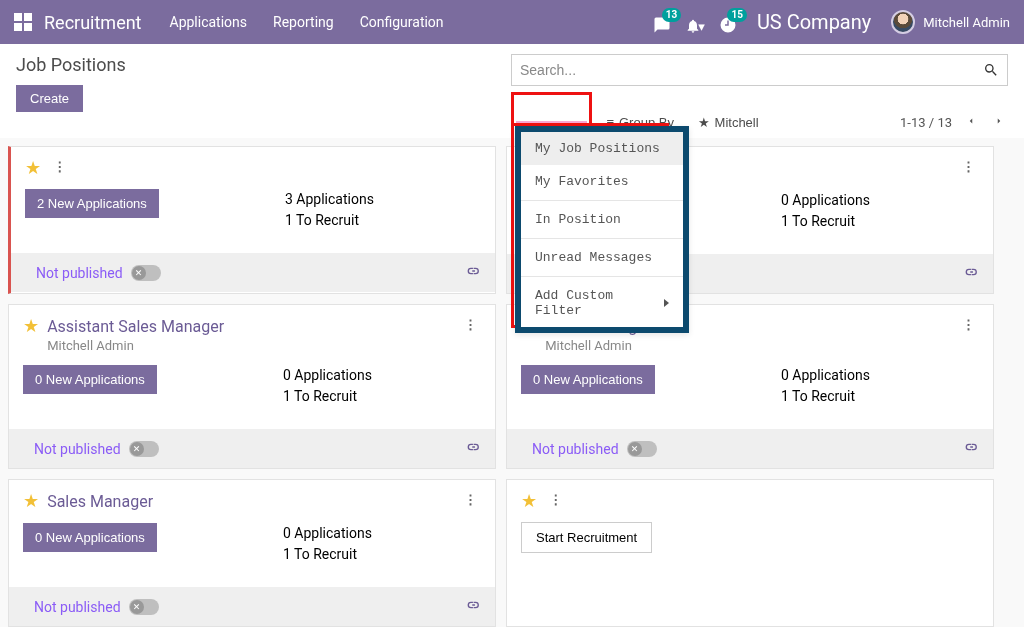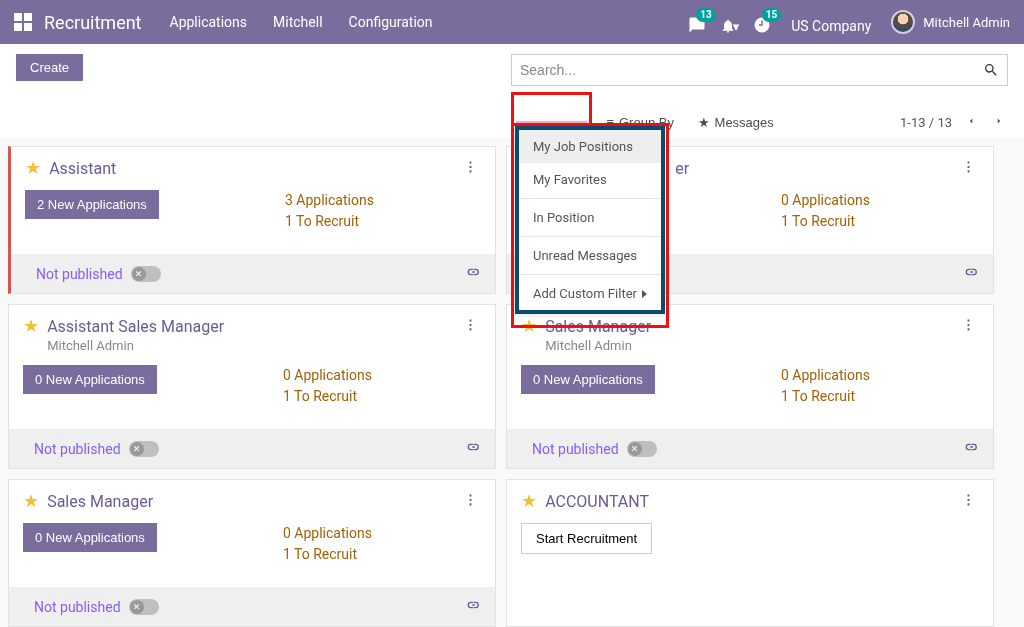--- a/index.html
+++ b/index.html
@@ -11,21 +11,21 @@
   .apps-icon { width: 18px; height: 18px; display: grid; grid-template-columns: repeat(2,1fr); grid-template-rows: repeat(2,1fr); gap: 2px; margin-right: 12px; cursor: pointer; }
   .apps-icon span { background: #fff; }
   .brand { font-size: 18px; margin-right: 28px; }
   .nav-links { display: flex; gap: 26px; font-size: 14px; }
   .nav-link { cursor: pointer; }
   .spacer { flex: 1; }
   .sys-icons { display: flex; align-items: flex-end; gap: 14px; }
   .sys-item { position: relative; display: flex; align-items: center; cursor: pointer; }
   .sys-item svg { fill: #fff; }
   .badge { position: absolute; top: -8px; right: -10px; background: #00a09d; color: #fff; border-radius: 8px; font-size: 10px; font-weight: bold; padding: 1px 4px; min-width: 14px; text-align: center; line-height: 12px; }
-  .company-name { margin-left: 6px; font-size: 14px; }
+  .company-name { margin-left: 6px; font-size: 20px; }
   .user-block { display: flex; align-items: center; gap: 8px; cursor: pointer; margin-left: 6px; }
   .avatar { width: 24px; height: 24px; border-radius: 50%; background: radial-gradient(circle at 50% 35%, #f2d2b8 32%, #5a4a3a 34%, #5a4a3a 55%, #374a63 58%); border: 2px solid #d5cde3; }
 
   
   .controlbar { display: flex; align-items: flex-start; padding: 10px 16px 0 16px; }
   .left-col { flex: 0 0 495px; }
   .right-col { flex: 1; }
   .page-title { font-size: 18px; color: #4c4c4c; margin-bottom: 10px; }
   .btn-create { background: #7b6c9e; color: #fff; border: none; padding: 6px 14px; font-size: 13px; cursor: pointer; }
 
@@ -37,21 +37,21 @@
   .toolbar-row { display: flex; align-items: center; gap: 4px; }
   .tool-btn { display: inline-flex; align-items: center; gap: 5px; background: #fff; border: none; padding: 6px 10px; font-size: 13px; color: #4c4c4c; cursor: pointer; }
   .tool-btn.active { background: #f9a8d4; margin-top: 24px; }
   .filters-highlight { border: 3px solid #e11; padding: 2px; display: inline-flex; }
   .toolbar-spacer { flex: 1; }
   .pager { display: flex; align-items: center; gap: 10px; color: #555; font-size: 13px; }
   .pager .arrow { cursor: pointer; padding: 4px; }
   .pager svg { fill: #555; }
 
   
-  .dropdown-wrap { position: absolute; left: 515px; top: 126px; width: 150px; background: #fff; border: 4px solid #0c4a6e; box-shadow: 0 2px 6px rgba(0,0,0,0.1); z-index: 50; }
+  .dropdown-wrap { position: absolute; left: 515px; top: 126px; width: 174px; background: #fff; border: 6px solid #0c4a6e; box-shadow: 0 2px 6px rgba(0,0,0,0.1); z-index: 50; font-family: Liberation Mono, monospace; }
   .dropdown-highlight { position: absolute; left: 511px; top: 123px; width: 158px; height: 205px; border: 3px solid #e11; z-index: 49; pointer-events: none; }
   .dd-item { padding: 9px 14px; font-size: 13px; color: #555; cursor: pointer; display: flex; align-items: center; justify-content: space-between; }
   .dd-item.hover { background: #eee; }
   .dd-sep { height: 1px; background: #e5e5e5; margin: 2px 0; }
   .dd-item .caret { width: 0; height: 0; border-top: 4px solid transparent; border-bottom: 4px solid transparent; border-left: 5px solid #555; }
 
   
   .board { position: absolute; left: 0; top: 138px; right: 0; bottom: 0; background: #f9f9f9; overflow-y: auto; padding: 8px 8px 8px 8px; display: flex; flex-wrap: wrap; gap: 10px; align-content: flex-start; }
   .board::-webkit-scrollbar { width: 16px; }
   .board::-webkit-scrollbar-track { background: #f1f1f1; }
@@ -64,21 +64,21 @@
   .title-block { flex: 1; }
   .card-title { color: #6b5b95; font-size: 16px; }
   .card-sub { color: #888; font-size: 13px; margin-top: 2px; }
   .card-menu { color: #666; cursor: pointer; padding: 0 4px; font-weight: bold; }
 
   .card-body { display: flex; padding: 12px 14px 22px 14px; }
   .body-left { width: 260px; }
   .body-right { flex: 1; }
   .new-apps-btn { background: #7b6c9e; color: #fff; border: none; padding: 7px 12px; font-size: 13px; cursor: pointer; }
   .start-btn { background: #fff; border: 1px solid #ccc; padding: 7px 14px; font-size: 13px; cursor: pointer; }
-  .stat { color: #a16207; font-size: 14px; line-height: 1.5; }
+  .stat { color: #000000; font-size: 14px; line-height: 1.5; }
 
   .card-foot { background: #efefef; padding: 10px 14px; display: flex; align-items: center; }
   .foot-text { color: #8b5cf6; font-size: 14px; margin-right: 8px; margin-left: 11px; }
   .toggle { width: 30px; height: 16px; border-radius: 10px; background: #bfbfbf; position: relative; cursor: pointer; }
   .toggle::after { content: "✕"; position: absolute; left: 1px; top: 1px; width: 14px; height: 14px; background: #999; border-radius: 50%; color: #fff; font-size: 9px; display: flex; align-items: center; justify-content: center; }
   .foot-spacer { flex: 1; }
   .link-icon { color: #6b5b95; cursor: pointer; }
   .link-icon svg { fill: #6b5b95; }
 </style>
 </head>
@@ -87,21 +87,21 @@
 <div class="topbar">
   <div class="apps-icon">
       <span></span>
       <span></span>
       <span></span>
       <span></span>
     </div>
   <div class="brand">Recruitment</div>
   <div class="nav-links">
     <div class="nav-link">Applications</div>
-    <div class="nav-link">Mitchell</div>
+    <div class="nav-link">Reporting</div>
     <div class="nav-link">Configuration</div>
   </div>
   <div class="spacer"></div>
   <div class="sys-icons">
     <div class="sys-item">
       <svg width="18" height="18" viewBox="0 0 24 24">
           <path d="M20 2H4a2 2 0 0 0-2 2v18l4-4h14a2 2 0 0 0 2-2V4a2 2 0 0 0-2-2z"></path>
         </svg>
       <span class="badge">13</span>
     </div>
@@ -120,20 +120,21 @@
     <div class="sys-item company-name">US Company</div>
     <div class="user-block">
       <div class="avatar"></div>
       <span>Mitchell Admin</span>
     </div>
   </div>
 </div>
 
 <div class="controlbar">
   <div class="left-col">
+    <div class="page-title">Job Positions</div>
     <button class="btn-create">Create</button>
   </div>
   <div class="right-col">
     <div class="search-wrap">
       <input class="search-input" placeholder="Search..." style="">
       <svg width="16" height="16" viewBox="0 0 24 24">
           <path d="M15.5 14h-.79l-.28-.27A6.471 6.471 0 0 0 16 9.5 6.5 6.5 0 1 0 9.5 16a6.471 6.471 0 0 0 4.23-1.57l.27.28v.79L19 20.49 20.49 19zM9.5 14A4.5 4.5 0 1 1 14 9.5 4.494 4.494 0 0 1 9.5 14z"></path>
         </svg>
     </div>
     <div class="toolbar-row">
@@ -144,44 +145,41 @@
             </svg>
           <span>Filters</span>
         </button>
       </span>
       <button class="tool-btn">
         <span>≡</span>
         <span>Group By</span>
       </button>
       <button class="tool-btn">
         <span>★</span>
-        <span>Messages</span>
+        <span>Mitchell</span>
       </button>
       <div class="toolbar-spacer"></div>
       <div class="pager">
         <span>1-13 / 13</span>
         <span class="arrow"><svg width="10" height="14" viewBox="0 0 24 24">
               <path d="M15 6l-6 6 6 6z"></path>
             </svg></span>
         <span class="arrow"><svg width="10" height="14" viewBox="0 0 24 24">
               <path d="M9 6l6 6-6 6z"></path>
             </svg></span>
       </div>
     </div>
   </div>
 </div>
 
 <div class="board">
 
   <div class="card accent">
     <div class="card-head">
       <span class="star">★</span>
-      <div class="title-block">
-        <div class="card-title">Assistant</div>
-      </div>
       <div class="card-menu">⋮</div>
     </div>
     <div class="card-body">
       <div class="body-left">
         <button class="new-apps-btn">2 New Applications</button>
       </div>
       <div class="body-right">
         <div class="stat">3 Applications</div>
         <div class="stat">1 To Recruit</div>
       </div>
@@ -299,23 +297,20 @@
       <div class="foot-spacer"></div>
       <span class="link-icon"><svg width="16" height="16" viewBox="0 0 24 24">
             <path d="M3.9 12a5 5 0 0 1 5-5h3v2h-3a3 3 0 0 0 0 6h3v2h-3a5 5 0 0 1-5-5zm7-1h4v2h-4zm5-4h-3v2h3a3 3 0 0 1 0 6h-3v2h3a5 5 0 0 0 0-10z"></path>
           </svg></span>
     </div>
   </div>
 
   <div class="card">
     <div class="card-head">
       <span class="star">★</span>
-      <div class="title-block">
-        <div class="card-title">ACCOUNTANT</div>
-      </div>
       <div class="card-menu">⋮</div>
     </div>
     <div class="card-body">
       <div class="body-left">
         <button class="start-btn">Start Recruitment</button>
       </div>
       <div class="body-right"></div>
     </div>
   </div>
 

